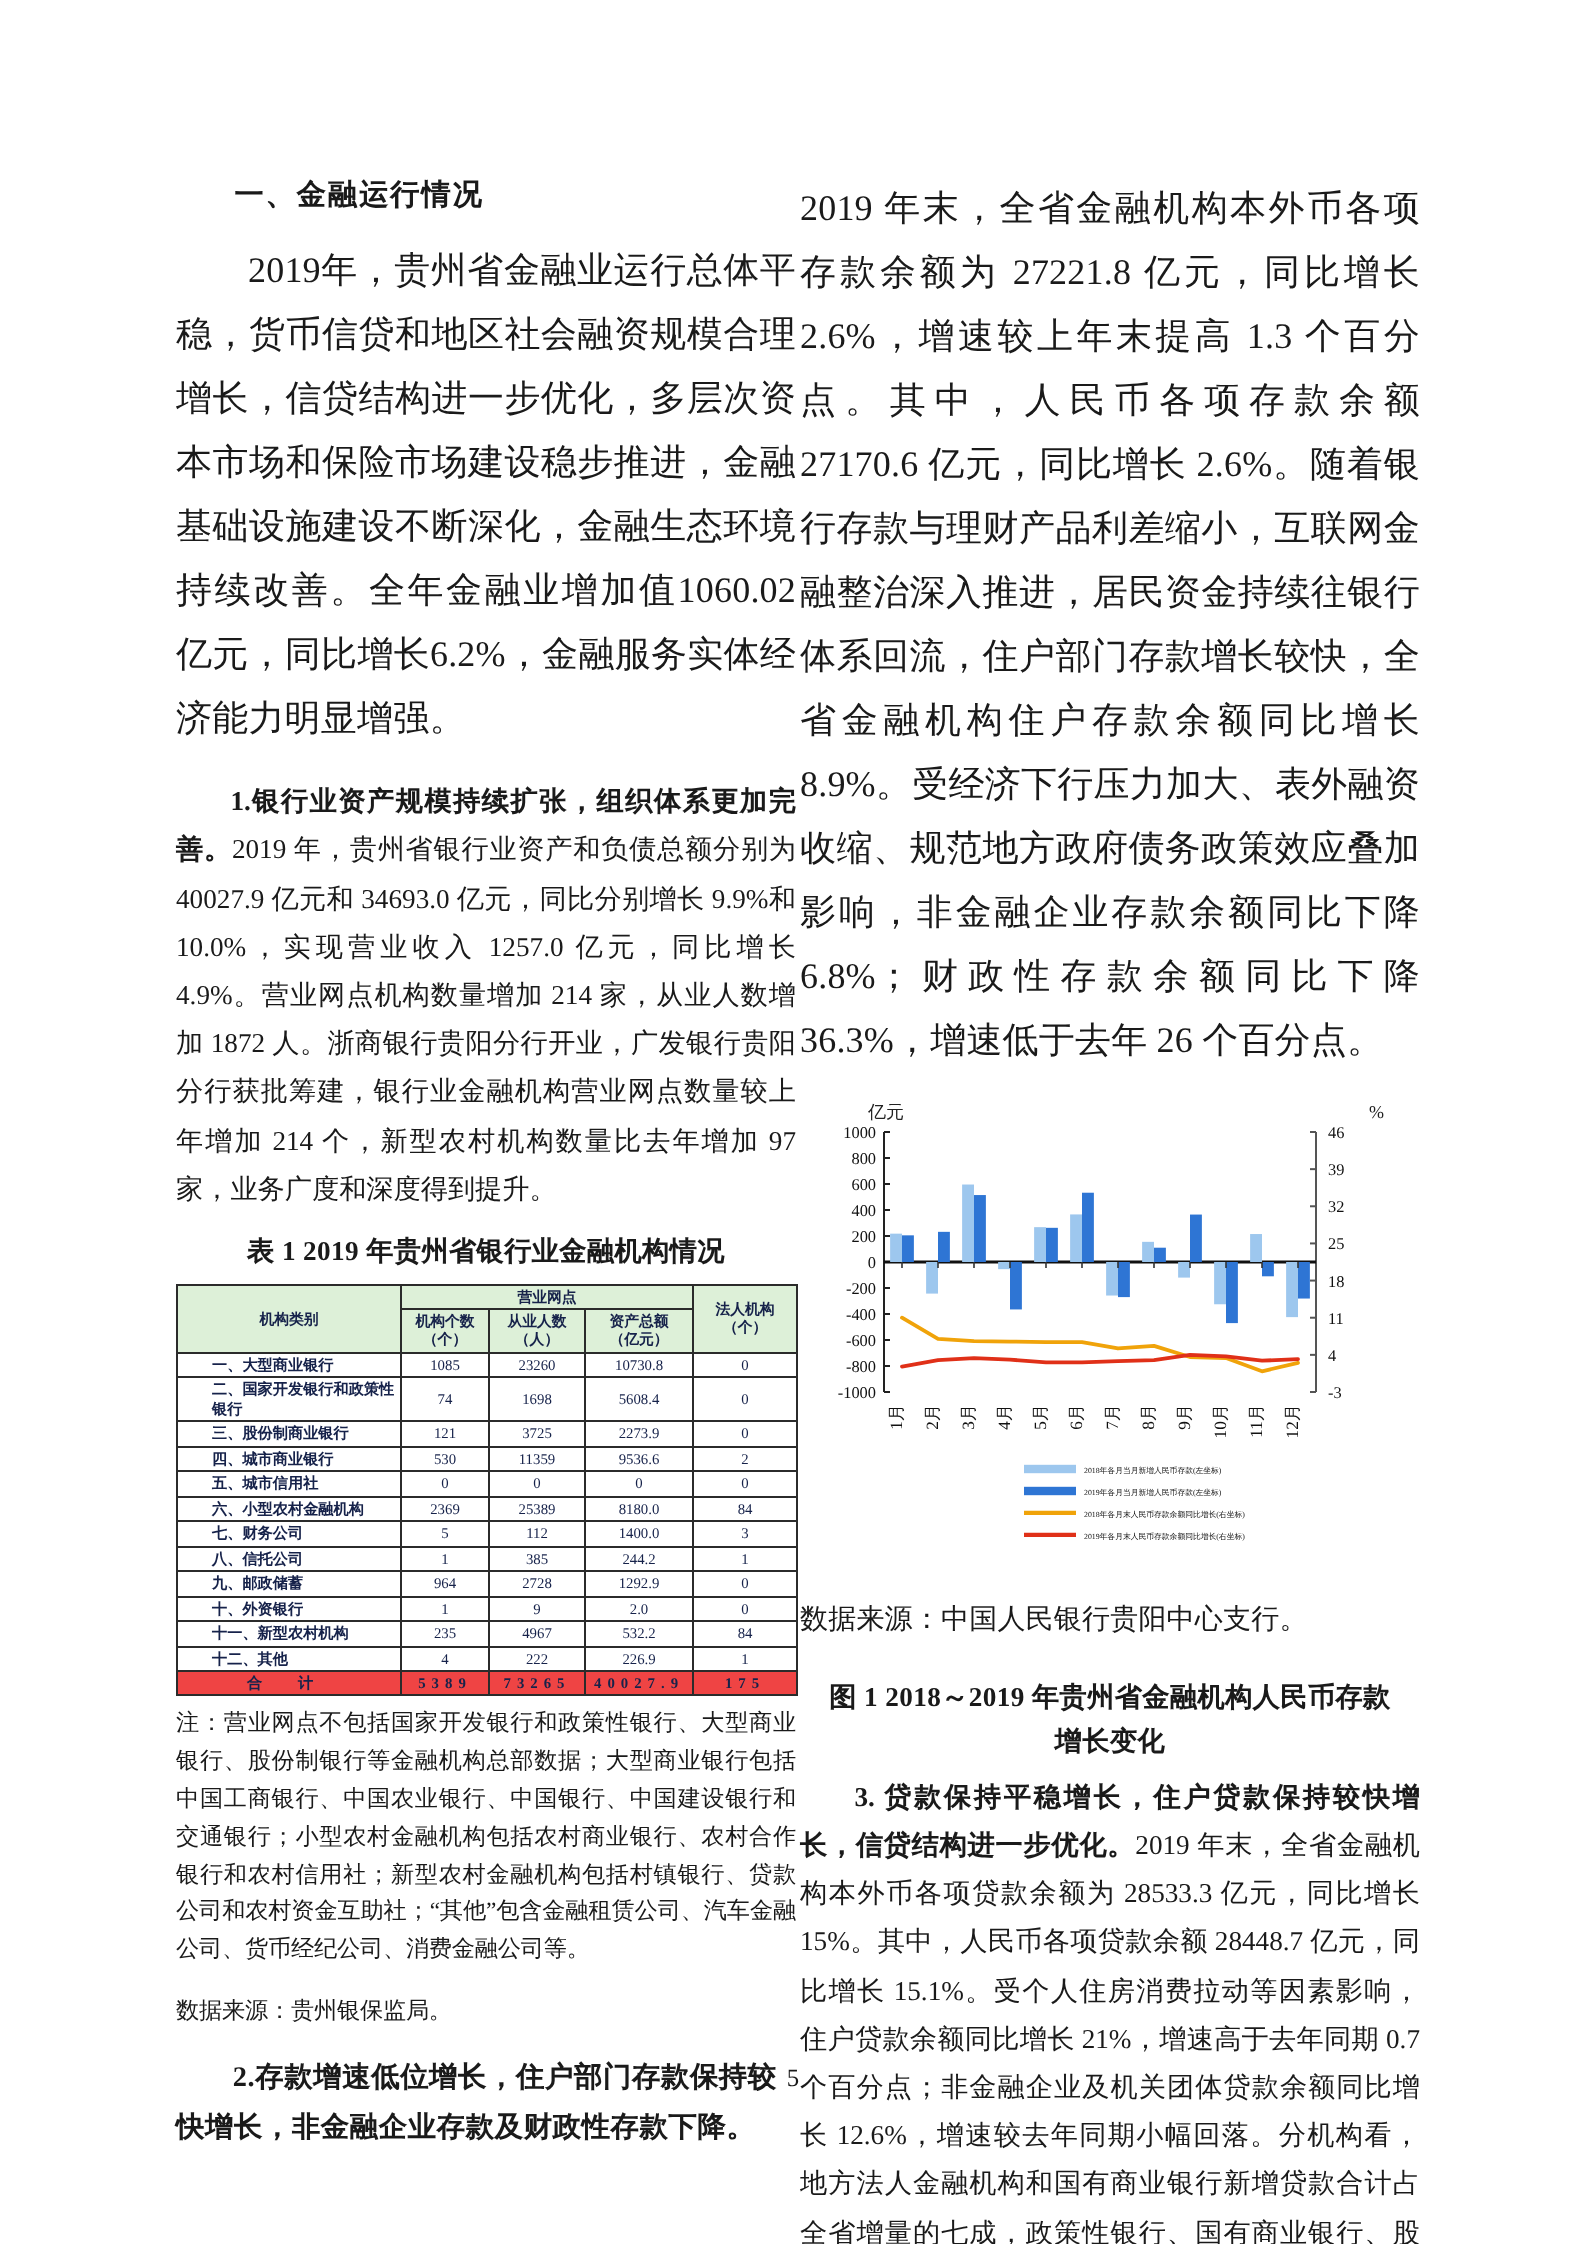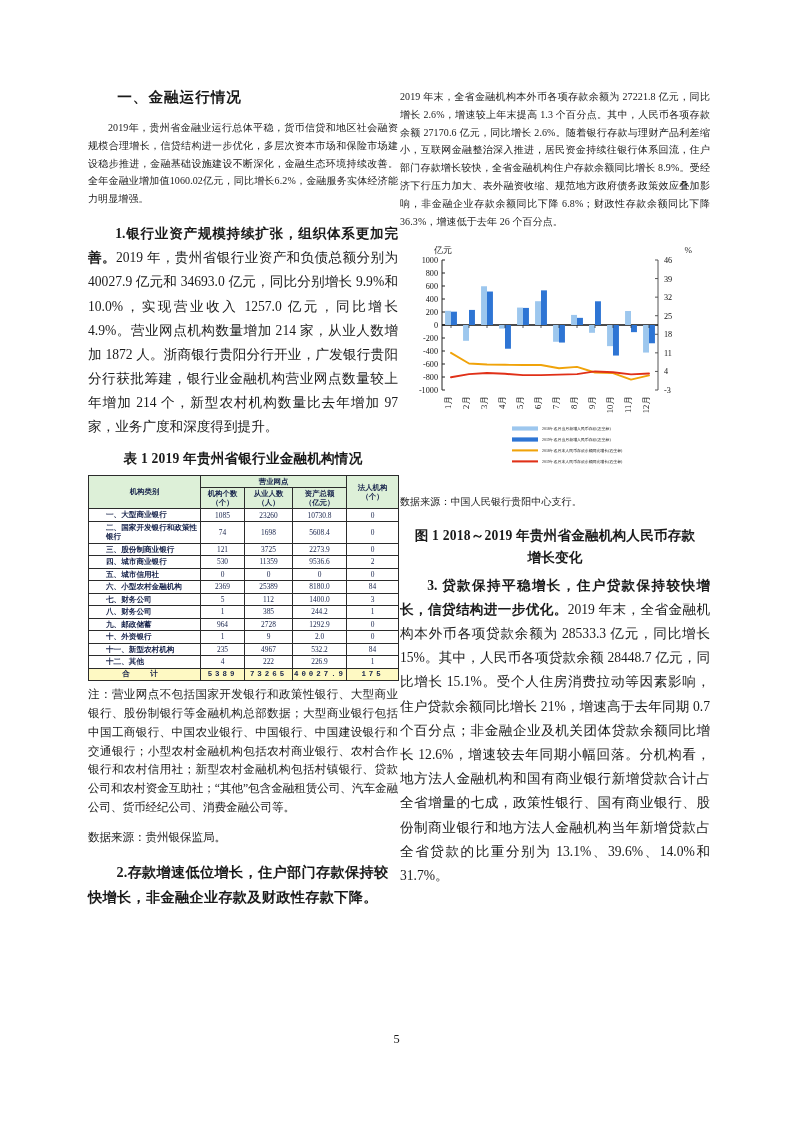--- a/index.html
+++ b/index.html
@@ -24,21 +24,21 @@
   }
   .col {
     position: absolute;
     top: 88px;
     width: 310px;
   }
   .col-left { left: 88px; }
   .col-right { left: 400px; }
 
   .para {
-    font-size: 10px;
+    font-size: 18px;
     line-height: 1.78;
     text-align: justify;
     text-justify: inter-ideograph;
     margin: 0 0 0 0;
     letter-spacing: 0.1px;
   }
   .indent { text-indent: 2em; }
   .h1 {
     font-size: 14.6px;
     font-weight: bold;
@@ -93,24 +93,23 @@
     font-size: 7.4px;
     color: #16224a;
   }
   table.bank td.rowlabel {
     text-align: left;
     padding-left: 17px;
     font-weight: bold;
     font-size: 7.6px;
   }
   table.bank tr.total td {
-    background: #fef9c3;
+    background: #ef4444;
     font-weight: bold;
     letter-spacing: 3px;
-    font-family: Liberation Mono, monospace;
   }
   table.bank tr.total td.rowlabel {
     text-align: center;
     letter-spacing: 8px;
     padding-left: 0;
   }
   .note {
     font-size: 11.6px;
     line-height: 1.62;
     text-align: justify;
@@ -239,21 +238,21 @@
             <td>84</td>
           </tr>
           <tr>
             <td class="rowlabel">七、财务公司</td>
             <td>5</td>
             <td>112</td>
             <td>1400.0</td>
             <td>3</td>
           </tr>
           <tr>
-            <td class="rowlabel">八、财务公司</td>
+            <td class="rowlabel">八、信托公司</td>
             <td>1</td>
             <td>385</td>
             <td>244.2</td>
             <td>1</td>
           </tr>
           <tr>
             <td class="rowlabel">九、邮政储蓄</td>
             <td>964</td>
             <td>2728</td>
             <td>1292.9</td>
@@ -399,21 +398,21 @@
           <text x="142" y="188.4" font-size="3.9" fill="#111">2018年各月当月新增人民币存款(左坐标)</text>
           <rect x="112" y="195.4" width="26" height="4.2" fill="#2E75D4"></rect>
           <text x="142" y="199.4" font-size="3.9" fill="#111">2019年各月当月新增人民币存款(左坐标)</text>
           <line x1="112" y1="208.4" x2="138" y2="208.4" stroke="#F0A30A" stroke-width="2.1"></line>
           <text x="142" y="210.4" font-size="3.9" fill="#111">2018年各月末人民币存款余额同比增长(右坐标)</text>
           <line x1="112" y1="219.4" x2="138" y2="219.4" stroke="#E03018" stroke-width="2.1"></line>
           <text x="142" y="221.4" font-size="3.9" fill="#111">2019年各月末人民币存款余额同比增长(右坐标)</text>
         </svg>
     </div>
 
-    <p class="para" style="font-size:10px;margin-top:16px">数据来源：中国人民银行贵阳中心支行。</p>
+    <p class="para" style="font-size:14px;margin-top:16px">数据来源：中国人民银行贵阳中心支行。</p>
 
     <div class="fig-caption">
       <div>图 1    2018～2019 年贵州省金融机构人民币存款</div>
       <div>增长变化</div>
     </div>
 
     <div class="spacer-xs"></div>
 
     <p class="h3"><b>3. 贷款保持平稳增长，住户贷款保持较快增长，信贷结构进一步优化。</b><span>2019 年末，全省金融机构本外币各项贷款余额为 28533.3 亿元，同比增长 15%。其中，人民币各项贷款余额 28448.7 亿元，同比增长 15.1%。受个人住房消费拉动等因素影响，住户贷款余额同比增长 21%，增速高于去年同期 0.7 个百分点；非金融企业及机关团体贷款余额同比增长 12.6%，增速较去年同期小幅回落。分机构看，地方法人金融机构和国有商业银行新增贷款合计占全省增量的七成，政策性银行、国有商业银行、股份制商业银行和地方法人金融机构当年新增贷款占全省贷款的比重分别为 13.1%、39.6%、14.0%和 31.7%。</span></p>
 

